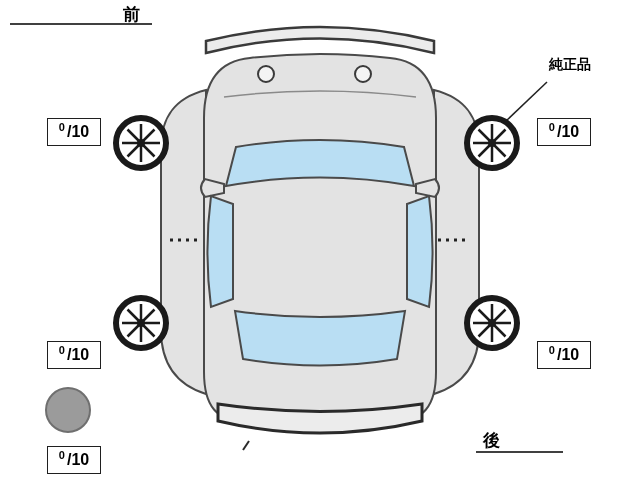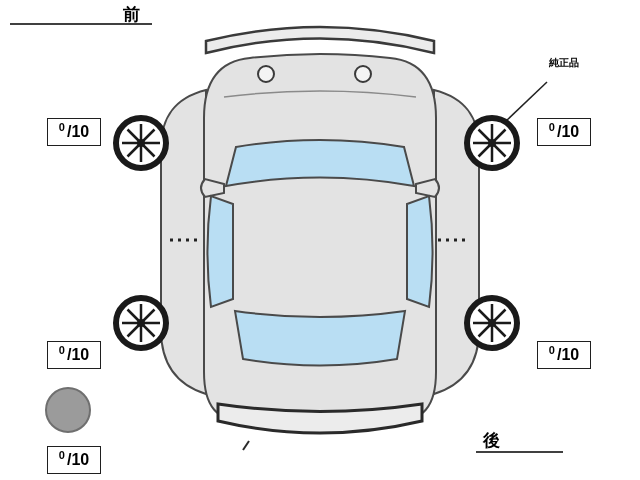--- a/index.html
+++ b/index.html
@@ -6,21 +6,21 @@
   body{
     width:640px;height:480px;position:relative;overflow:hidden;
     background:#ffffff;
     font-family:"Liberation Sans", sans-serif;
   }
   .stage{position:absolute;inset:0;width:640px;height:480px;}
   .diagram-svg{position:absolute;left:0;top:0;width:640px;height:480px;}
   .label{position:absolute;color:#000;white-space:nowrap;}
   .label-front{left:123px;top:3px;font-size:17px;font-weight:600;}
   .label-rear{left:483px;top:429px;font-size:17px;font-weight:600;}
-  .label-genuine{left:549px;top:56px;font-size:10px;font-weight:bold;}
+  .label-genuine{left:549px;top:56px;font-size:14px;font-weight:bold;}
   .score-box{
     position:absolute;width:54px;height:28px;background:#ffffff;
     border:1.5px solid #1f1f1f;box-sizing:border-box;
     display:flex;align-items:center;justify-content:center;
   }
   .score-num{font-size:11px;font-weight:bold;margin:0 2px 9px 0;line-height:1;}
   .score-den{font-size:16px;font-weight:bold;line-height:1;}
   .pos-fl{left:47px;top:118px;}
   .pos-fr{left:537px;top:118px;}
   .pos-rl{left:47px;top:341px;}

